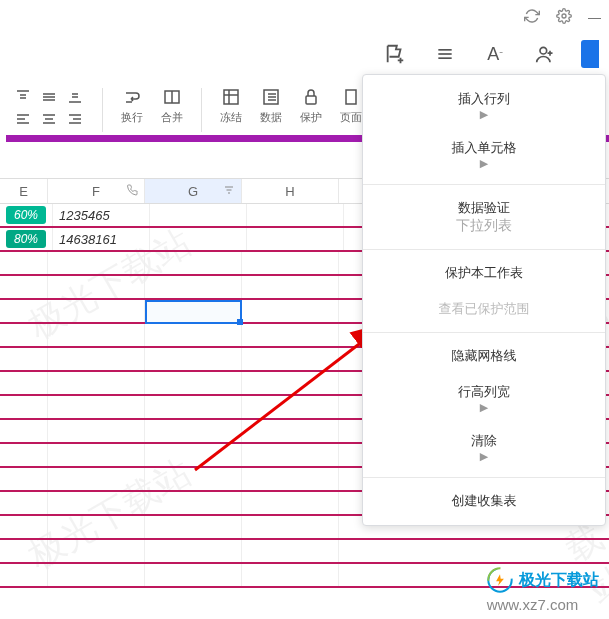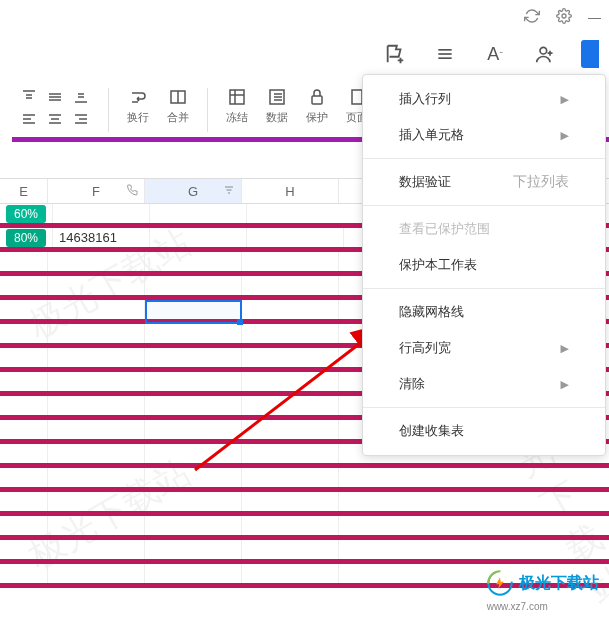--- a/index.html
+++ b/index.html
@@ -15,60 +15,60 @@
 
 .window-controls { position: absolute; top: 8px; right: 8px; display: flex; gap: 16px; align-items: center; }
 .window-controls .ic { color: #666; cursor: pointer; }
 
 
 .top-toolbar { position: absolute; top: 40px; right: 0; display: flex; gap: 22px; align-items: center; padding-right: 10px; }
 .top-toolbar .tool { color: #555; display:flex; align-items:center; justify-content:center; width:28px; height:28px;}
 .top-toolbar .blue { background:#1a73e8; width:18px; height:28px; border-radius:3px 0 0 3px;}
 
 
-.ribbon { position: absolute; top: 84px; left: 12px; right: 0; height: 58px; display: flex; align-items: flex-start; padding: 4px 8px; gap: 18px; border-bottom: 5px solid #a21caf; background:#fff; z-index:2;}
+.ribbon { position: absolute; top: 84px; left: 6px; right: 0; height: 58px; display: flex; align-items: flex-start; padding: 4px 8px; gap: 18px; border-bottom: 7px solid #a21caf; background:#fff; z-index:2;}
 .ribbon-group { display: flex; flex-direction: column; align-items: center; gap: 4px; }
 .ribbon-icons { display:flex; gap:8px; }
 .ribbon-label { font-size: 11px; color: #666; }
 .sep { width:1px; background:#e0e0e0; height:44px; }
 .icon-sm { width:18px; height:18px; display:flex; align-items:center; justify-content:center; color:#555;}
 
 
 .col-headers { position:absolute; top:178px; left:0; right:0; height:26px; display:flex; border-top:1px solid #ddd; border-bottom:1px solid #ddd; background:#fff; z-index:2;}
 .col-header { flex: 0 0 97px; border-right:1px solid #e8e8e8; display:flex; align-items:center; justify-content:center; position:relative; color:#666; font-size:13px;}
 .col-header:first-child { flex:0 0 48px; }
 .col-header.sel { background:#e8f0fe; }
 .filter-ic { position:absolute; right:6px; color:#999; }
 
 
 .grid { position:absolute; top:204px; left:0; right:0; bottom:0; z-index:1;}
-.row { display:flex; height:24px; border-bottom:5px solid #be185d; }
+.row { display:flex; height:24px; border-bottom:2px solid #be185d;font-style:italic; }
 .cell { flex:0 0 97px; border-right:1px solid #eee; padding:2px 6px; display:flex; align-items:center; font-size:13px;}
 .cell.e { flex:0 0 48px; justify-content:flex-end;}
 .badge { padding:2px 8px; border-radius:3px; color:#fff; font-size:12px; }
 .b60 { background:#00b894; }
 .b80 { background:#00a884; }
 .selected-cell { position:absolute; border:2px solid #1a73e8; background:rgba(26,115,232,0.03); pointer-events:none; }
 .sel-handle { position:absolute; width:6px; height:6px; background:#1a73e8; right:-3px; bottom:-3px;}
 
 
 .context-menu { position:absolute; top:74px; left:362px; width:244px; background:#fff; border:1px solid #dadce0; border-radius:4px; box-shadow:0 2px 10px rgba(0,0,0,0.15); z-index:10; padding:6px 0;}
-.menu-item { padding:9px 36px; display:flex; justify-content:space-between; align-items:center; cursor:pointer; font-size:13px; color:#333;}
+.menu-item { padding:9px 36px; display:flex; justify-content:space-between; align-items:center; cursor:pointer; font-size:13px; color:#333;flex-direction:column;}
 .menu-hint { color:#aaa; font-size:14px; }
 .menu-arrow { color:#999; font-size:11px;}
 .menu-sep { height:1px; background:#e8e8e8; margin:5px 0;}
 .menu-disabled { color:#bbb; }
 
 
 .arrow-svg { position:absolute; top:300px; left:185px; width:220px; height:180px; z-index:5; pointer-events:none;}
 
 
 .logo-badge { position:absolute; bottom:6px; right:10px; font-size:12px; z-index:20;}
 .logo-badge .cn { color:#079adb; font-weight:bold; font-size:16px;}
-.logo-badge .url { color:#888; font-size:10px;}
+.logo-badge .url { color:#888; font-size:15px;}
 .logo-ic { display:inline-block; vertical-align:middle; margin-right:3px;}
 </style>
 </head>
 <body>
 
 <div class="watermark wm1">极光下载站</div>
 <div class="watermark wm2">极光下载站</div>
 <div class="watermark wm3">极光下载站</div>
 <div class="watermark wm4">极光下载站</div>
 
@@ -247,20 +247,21 @@
   <div class="col-header">
       <span>H</span>
     </div>
 </div>
 
 <div class="grid">
   <div class="row">
     <div class="cell e">
         <span class="badge b60">60%</span>
       </div>
+    <div class="cell">1235465</div>
     <div class="cell"></div>
     <div class="cell"></div>
   </div>
   <div class="row">
     <div class="cell e">
         <span class="badge b80">80%</span>
       </div>
     <div class="cell">14638161</div>
     <div class="cell"></div>
     <div class="cell"></div>
@@ -363,25 +364,25 @@
   <div class="menu-item">
       <span>插入单元格</span>
       <span class="menu-arrow">▶</span>
     </div>
   <div class="menu-sep"></div>
   <div class="menu-item">
       <span>数据验证</span>
       <span class="menu-hint">下拉列表</span>
     </div>
   <div class="menu-sep"></div>
+  <div class="menu-item">
+      <span>保护本工作表</span>
+    </div>
   <div class="menu-item menu-disabled">
       <span>查看已保护范围</span>
-    </div>
-  <div class="menu-item">
-      <span>保护本工作表</span>
     </div>
   <div class="menu-sep"></div>
   <div class="menu-item">
       <span>隐藏网格线</span>
     </div>
   <div class="menu-item">
       <span>行高列宽</span>
       <span class="menu-arrow">▶</span>
     </div>
   <div class="menu-item">

